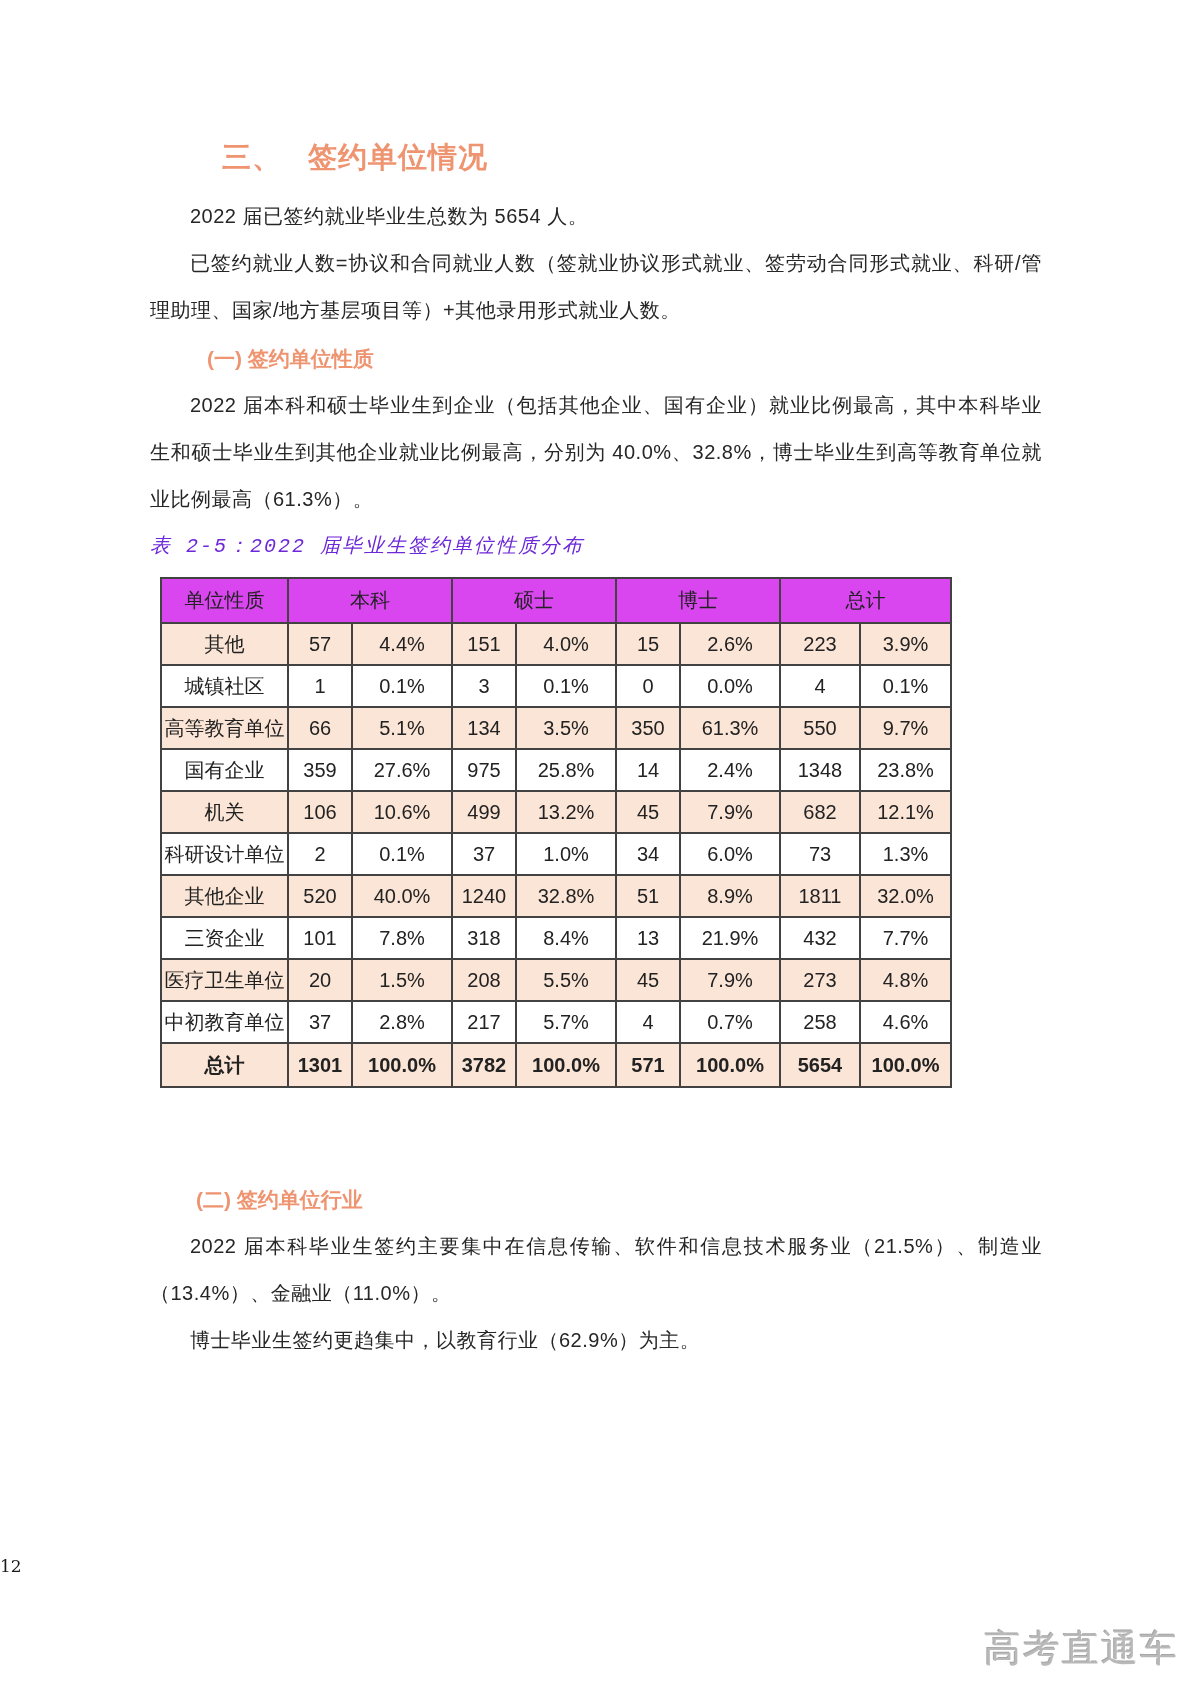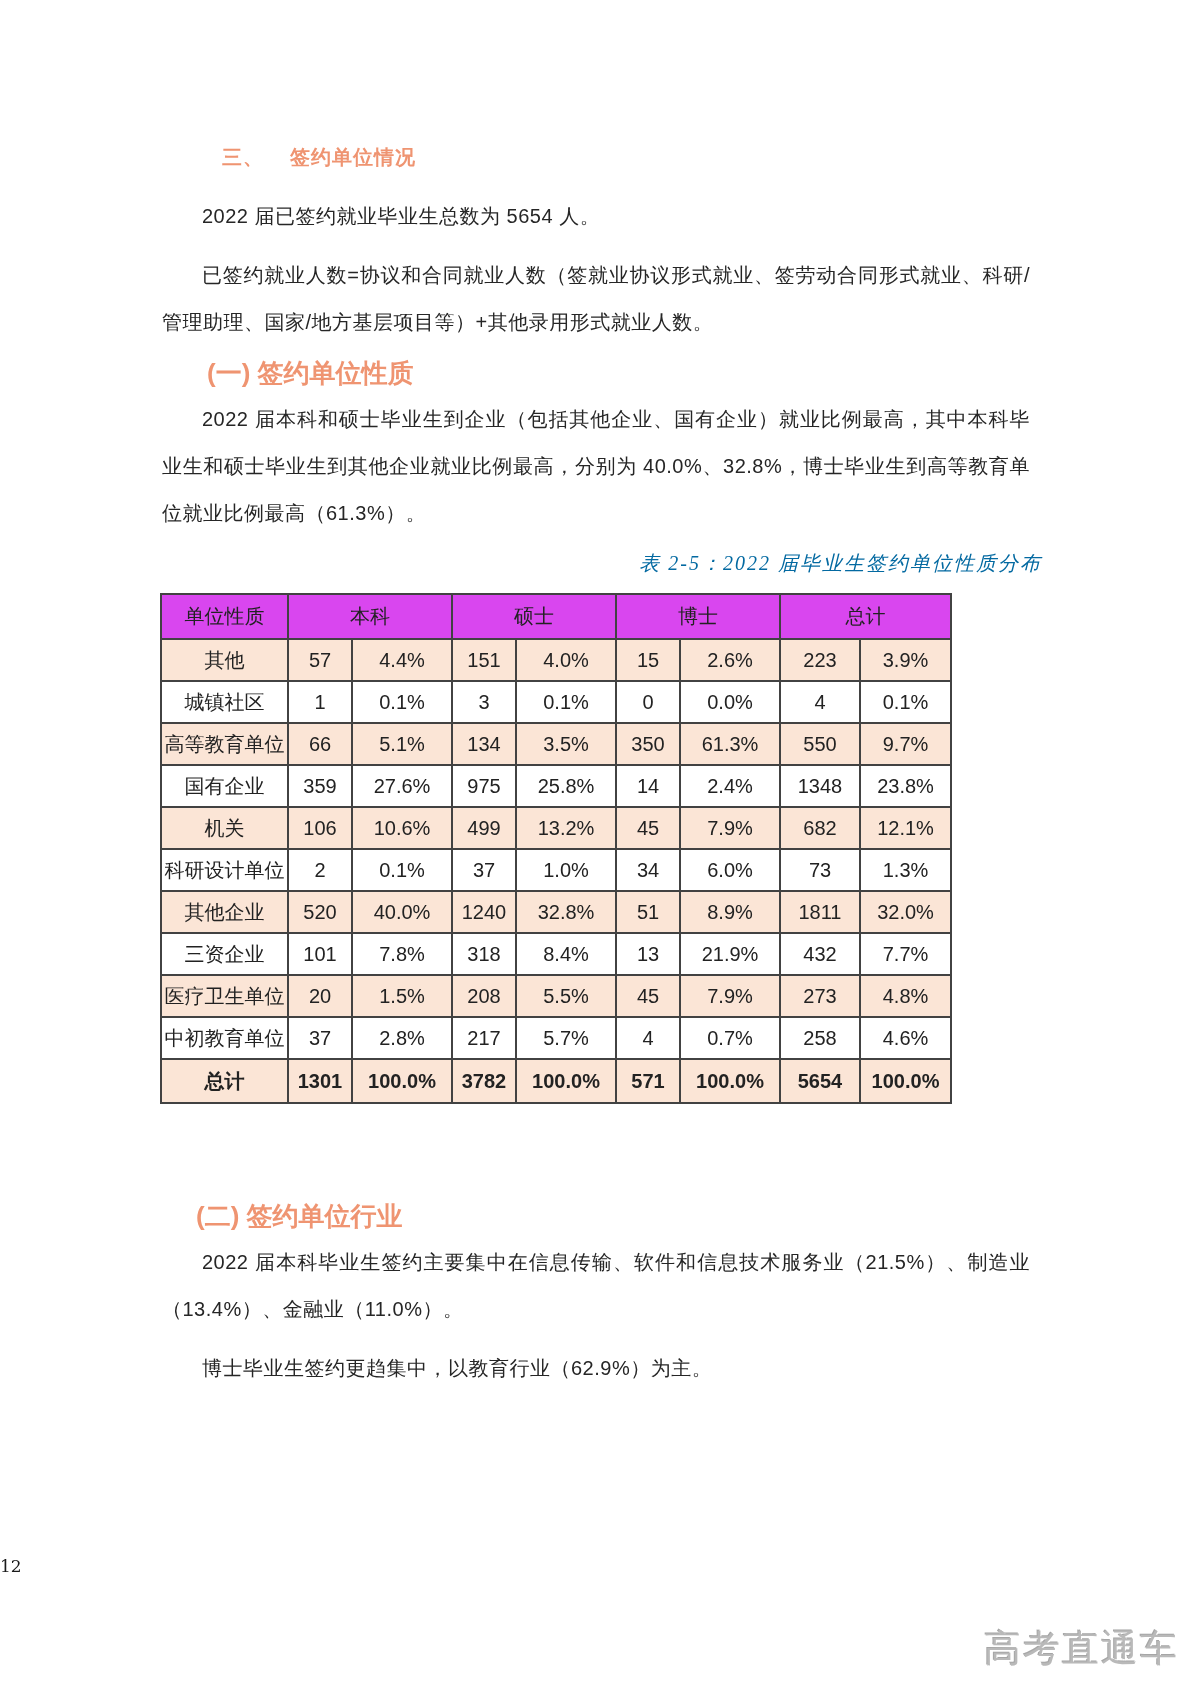--- a/index.html
+++ b/index.html
@@ -14,46 +14,46 @@
     position:relative;
     width:1190px;height:1683px;
     background:#ffffff;
     font-family:"Liberation Sans",sans-serif;
     color:var(--text);
     overflow:hidden;
   }
   .content{padding:0 148px 0 150px;}
   h1.sec-title{
     margin:141px 0 0 72px;
-    font-size:20px;line-height:32px;
+    font-size:29px;line-height:32px;
     font-weight:bold;color:var(--accent);
     letter-spacing:1px;
   }
   h1.sec-title .sec-title-text{margin-left:26px;}
   p.body-p{
-    margin:12px;
+    margin:0;
     font-size:20px;line-height:47px;
     text-align:justify;text-indent:2em;
     color:var(--text);
     letter-spacing:0.5px;
   }
   p.first{margin-top:20px;}
   h2.sub-title{
     margin:10px 0 0 57px;
-    font-size:26px;line-height:30px;
+    font-size:21px;line-height:30px;
     font-weight:bold;color:var(--accent);
   }
   p.after-sub{margin-top:8px;}
   .caption{
     margin-top:10px;
     font-size:20px;line-height:28px;
-    text-align:right;
-    font-family:Liberation Serif, serif;
+    text-align:left;
+    font-family:Liberation Mono, monospace;
     font-style:italic;
-    color:#0369a1;
+    color:#6d28d9;
     letter-spacing:2px;
   }
   table.unit-table{
     width:790px;
     margin:16px 0 0 10px;
     border-collapse:collapse;
     table-layout:fixed;
   }
   table.unit-table th,
   table.unit-table td{

